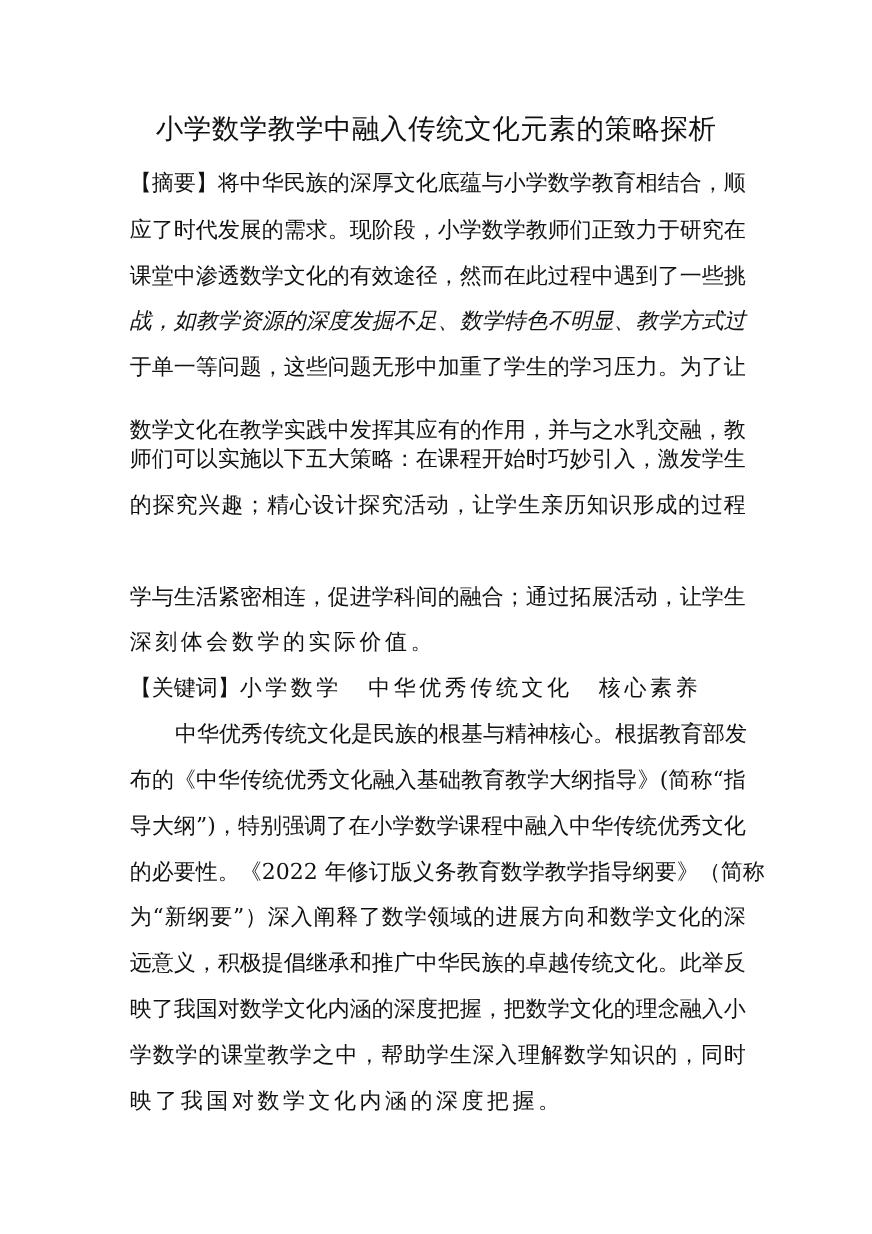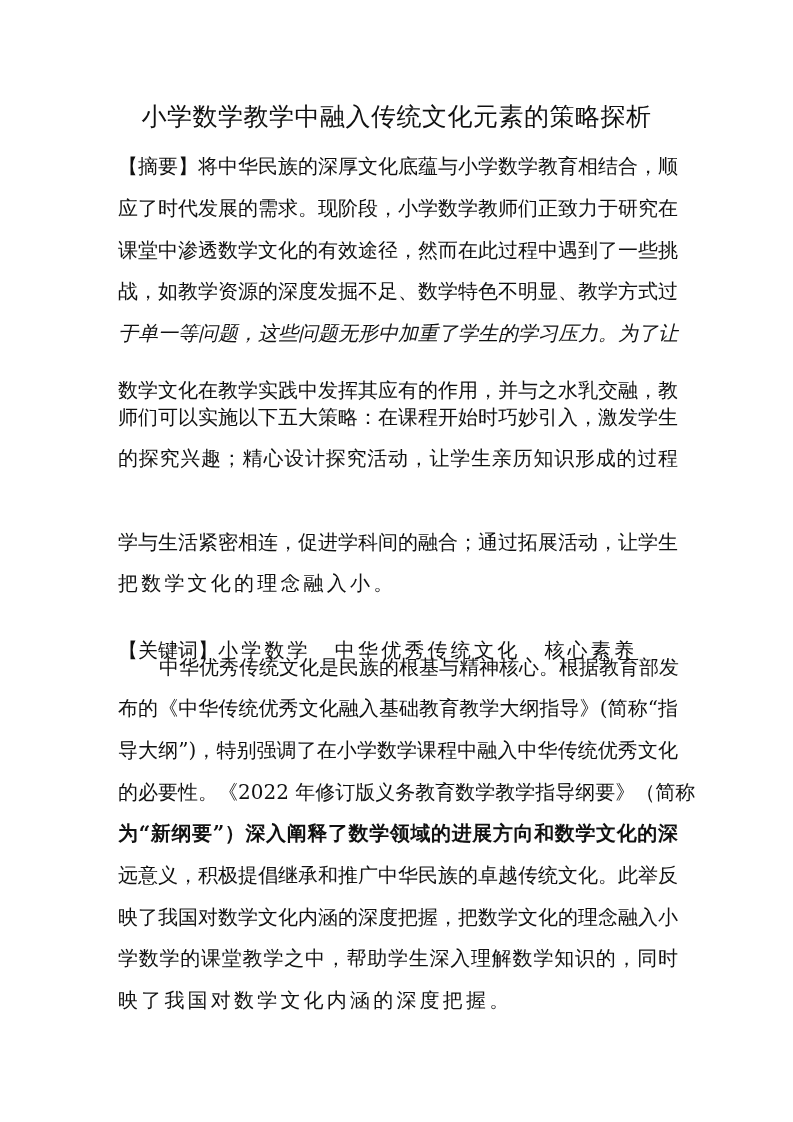--- a/index.html
+++ b/index.html
@@ -60,35 +60,35 @@
 
 <div class="page">
 
   <div class="title">小学数学教学中融入传统文化元素的策略探析</div>
 
   <div class="line justify" style="top:152px;">
     <span class="label">【摘要】</span><span>将中华民族的深厚文化底蕴与小学数学教育相结合，顺</span>
   </div>
   <div class="line justify" style="top:194px;">应了时代发展的需求。现阶段，小学数学教师们正致力于研究在</div>
   <div class="line justify" style="top:236px;">课堂中渗透数学文化的有效途径，然而在此过程中遇到了一些挑</div>
-  <div class="line justify" style="top:277px;">战，如教学资源的深度发掘不足、数学特色不明显、教学方式过</div>
-  <div class="line justify" style="top:319px;font-style:italic;">于单一等问题，这些问题无形中加重了学生的学习压力。为了让</div>
+  <div class="line justify" style="top:277px;font-style:italic;">战，如教学资源的深度发掘不足、数学特色不明显、教学方式过</div>
+  <div class="line justify" style="top:319px;">于单一等问题，这些问题无形中加重了学生的学习压力。为了让</div>
   <div class="line justify" style="top:376px;">数学文化在教学实践中发挥其应有的作用，并与之水乳交融，教</div>
   <div class="line justify" style="top:403px;">师们可以实施以下五大策略：在课程开始时巧妙引入，激发学生</div>
   <div class="line justify" style="top:444px;">的探究兴趣；精心设计探究活动，让学生亲历知识形成的过程</div>
   <div class="line justify" style="top:528px;">学与生活紧密相连，促进学科间的融合；通过拓展活动，让学生</div>
-  <div class="line" style="top:569px;">把数学文化的理念融入小。</div>
+  <div class="line" style="top:569px;">深刻体会数学的实际价值。</div>
 
-  <div class="line" style="top:636px;">
+  <div class="line" style="top:614px;font-family:Liberation Mono, monospace;">
     <span class="label">【关键词】</span><span>小学数学</span><span style="display:inline-block;width:24px;"></span><span>中华优秀传统文化</span><span style="display:inline-block;width:24px;"></span><span>核心素养</span>
   </div>
 
   <div class="line justify" style="top:694px;">布的《中华传统优秀文化融入基础教育教学大纲指导》(简称“指</div>
   <div class="line justify indent" style="top:653px;">中华优秀传统文化是民族的根基与精神核心。根据教育部发</div>
   <div class="line justify" style="top:736px;">导大纲”)，特别强调了在小学数学课程中融入中华传统优秀文化</div>
   <div class="line justify" style="top:778px;">的必要性。《2022 年修订版义务教育数学教学指导纲要》（简称</div>
-  <div class="line justify" style="top:819px;font-weight:bold;">为“新纲要”）深入阐释了数学领域的进展方向和数学文化的深</div>
+  <div class="line justify" style="top:819px;">为“新纲要”）深入阐释了数学领域的进展方向和数学文化的深</div>
   <div class="line justify" style="top:861px;">远意义，积极提倡继承和推广中华民族的卓越传统文化。此举反</div>
   <div class="line justify" style="top:903px;">映了我国对数学文化内涵的深度把握，把数学文化的理念融入小</div>
   <div class="line justify" style="top:944px;">学数学的课堂教学之中，帮助学生深入理解数学知识的，同时</div>
   <div class="line" style="top:986px;">映了我国对数学文化内涵的深度把握。</div>
 
 </div>
 
 </body></html>

